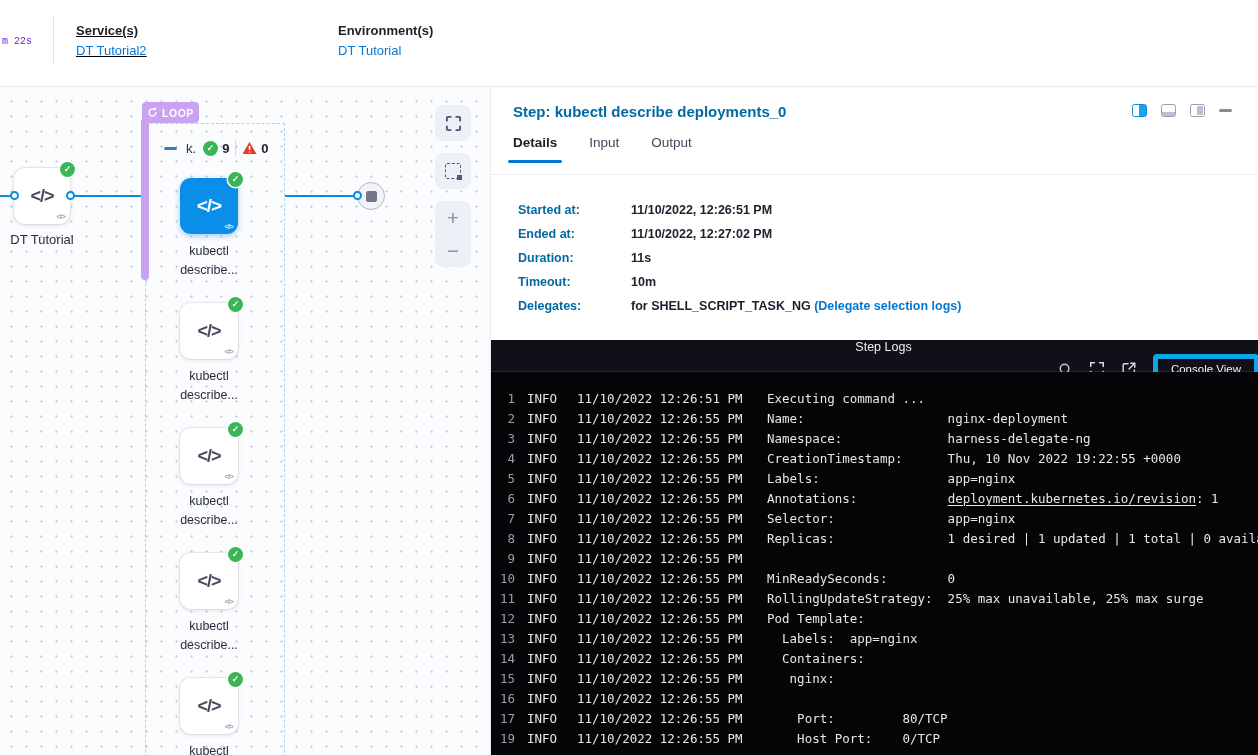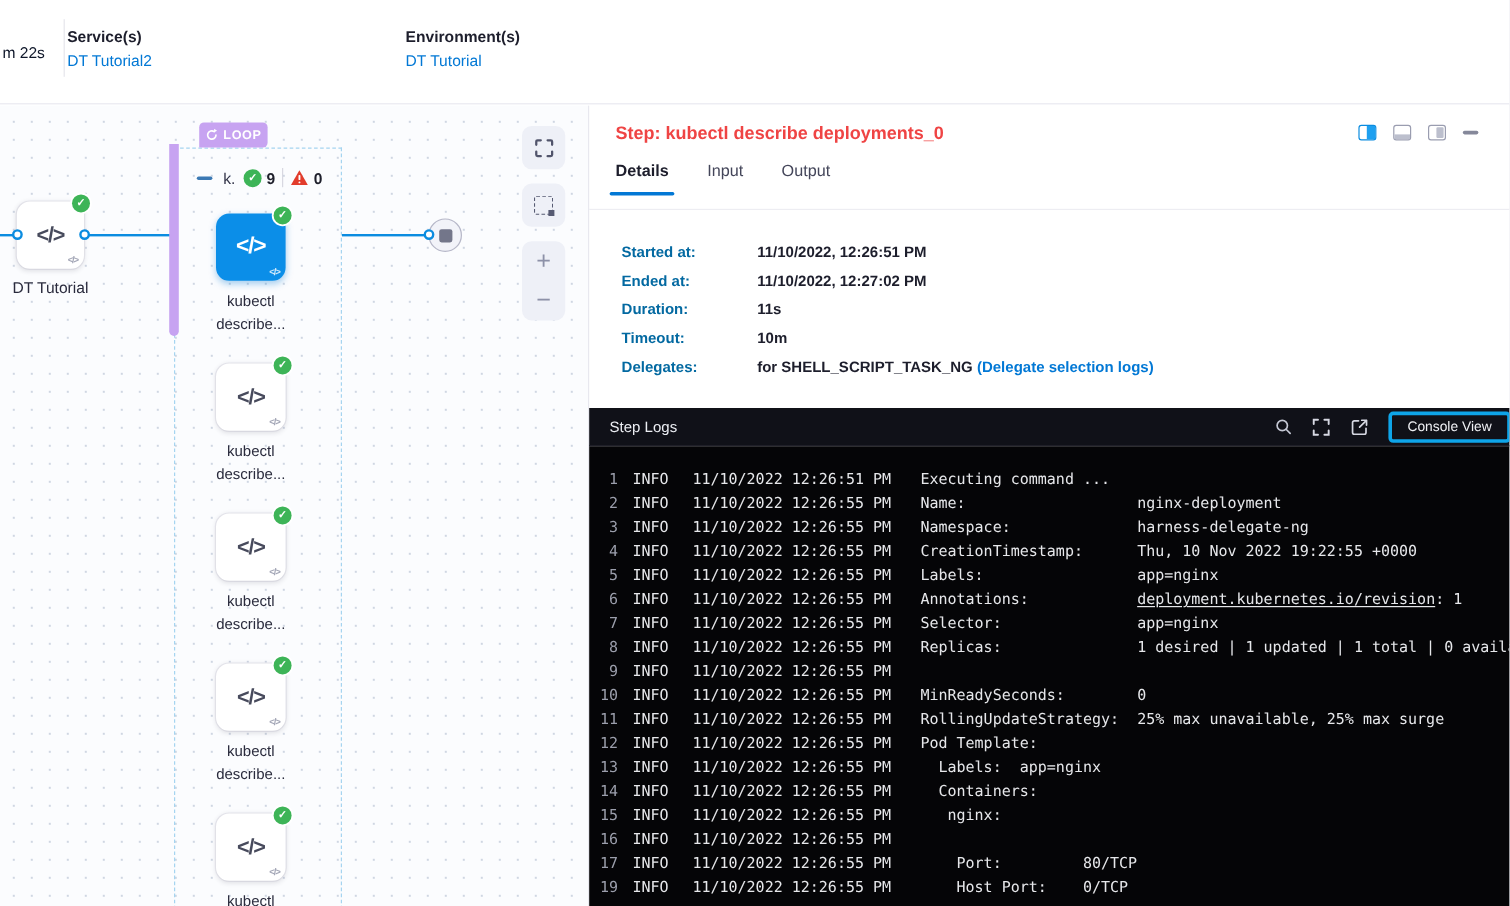--- a/index.html
+++ b/index.html
@@ -4,47 +4,47 @@
 <style>
   * { margin:0; padding:0; box-sizing:border-box; }
   html,body { background:#e9eaee; }
   #app {
     position:relative; width:1258px; height:755px; overflow:hidden;
     background:#ffffff; font-family:"Liberation Sans", sans-serif;
     -webkit-font-smoothing:antialiased;
   }
   
   .topbar { position:absolute; left:0; top:0; width:1258px; height:87px; background:#fff; border-bottom:1px solid #e9e9f0; z-index:5; }
-  .topbar .duration { position:absolute; left:2px; top:36px; font-size:13px; color:#0f172a; }
+  .topbar .duration { position:absolute; left:2px; top:36px; font-size:10px; color:#6d28d9;font-family:Liberation Mono, monospace; }
   .topbar .vdiv { position:absolute; left:53px; top:16px; height:48px; width:1px; background:#e5e5ec; }
   .meta-block { position:absolute; top:23px; }
   .meta-block .lbl { font-size:13px; font-weight:700; color:#1d1e2c; }
   .meta-block .val { margin-top:5px; font-size:13px; color:#0278d5; cursor:pointer; }
-  #svc { left:56px; } #env { left:338px; }
+  #svc { left:76px;text-decoration:underline; } #env { left:338px; }
 
   
   .canvas {
     position:absolute; left:0; top:88px; width:490px; height:667px; overflow:hidden;
     background:#fbfcfe;
     background-image:radial-gradient(circle, #cfd6e2 1px, rgba(0,0,0,0) 1.2px);
     background-size:15px 15px; background-position:4px 6px;
   }
   .edge { position:absolute; height:2px; background:#0b8ce0; top:107px; }
   .conn-dot { position:absolute; width:9px; height:9px; border-radius:50%; background:#fff; border:2px solid #0b8ce0; top:103px; z-index:3; }
 
   .stage-node { position:absolute; left:14px; top:80px; width:56px; height:56px; background:#fff; border-radius:11px;
     box-shadow:0 1px 4px rgba(40,41,61,.14), 0 0 0 1px #ededf3; display:flex; align-items:center; justify-content:center; z-index:2; }
   .code-glyph { font-weight:700; font-size:18px; letter-spacing:-1px; color:#474a5c; }
   .sub-glyph { position:absolute; right:5px; bottom:3px; font-size:8px; font-weight:700; letter-spacing:-1px; color:#a3a6b6; }
   .check-badge { position:absolute; right:-5px; top:-6px; width:15px; height:15px; border-radius:50%; background:#3db457;
     color:#fff; font-size:9px; font-weight:700; line-height:15px; text-align:center; box-shadow:0 0 0 1.5px #fff; z-index:4; }
   .stage-label { position:absolute; left:-4px; top:144px; width:92px; text-align:center; font-size:13px; color:#2a2b3d; }
 
   .loop-badge { position:absolute; left:142px; top:14px; width:57px; height:21px; background:#c7a3f1; border-radius:4px 4px 4px 0;
-    color:#fff; font-size:10.5px; font-weight:700; letter-spacing:.5px; display:flex; align-items:center; justify-content:center; gap:4px; z-index:3;margin-left:24px; }
+    color:#fff; font-size:10.5px; font-weight:700; letter-spacing:.5px; display:flex; align-items:center; justify-content:center; gap:4px; z-index:3; }
   .loop-tail { position:absolute; left:141px; top:32px; width:8px; height:160px; background:#c7a3f1; border-radius:0 0 4px 4px; z-index:2; }
   .loop-box { position:absolute; left:145px; top:35px; width:140px; height:740px; border:1.2px dashed #a5d4f0; border-bottom:none; }
 
   .group-header { position:absolute; left:164px; top:51px; height:18px; display:flex; align-items:center; z-index:3; }
   .gh-minus { width:13px; height:3px; background:#3b79b4; border-radius:2px; margin-right:9px; cursor:pointer; }
   .gh-name { font-size:13px; color:#34364a; margin-right:7px; }
   .gh-count { font-size:13px; font-weight:700; color:#1e1f2b; margin:0 4px; }
   .gh-div { width:1px; height:16px; background:#d8d8e1; margin:0 6px 0 2px; }
   .warn-tri { width:15px; height:14px; display:block; }
 
@@ -60,21 +60,21 @@
   .end-node .sq { width:11px; height:11px; border-radius:2px; background:#73768a; }
 
   .ctl-btn { position:absolute; left:435px; width:36px; height:36px; border-radius:8px; background:#eef0f7; display:flex; align-items:center; justify-content:center; cursor:pointer; }
   .marquee-sq { width:16px; height:16px; border:1.6px dashed #565a72; border-radius:2px; position:relative; }
   .marquee-sq::after { content:""; position:absolute; right:-2px; bottom:-2px; width:5px; height:5px; background:#565a72; }
   .zoom-group { position:absolute; left:435px; top:113px; width:36px; height:66px; border-radius:8px; background:#eef0f7; }
   .zoom-group .z { height:33px; display:flex; align-items:center; justify-content:center; font-size:21px; color:#8d91a8; cursor:pointer; font-weight:400; }
 
   
   .panel { position:absolute; left:490px; top:88px; width:768px; height:667px; background:#fff; border-left:1px solid #e8e8ef; }
-  .panel-title { position:absolute; left:22px; top:15px; font-size:15px; font-weight:700; color:#ef4444; }
+  .panel-title { position:absolute; left:22px; top:15px; font-size:15px; font-weight:700; color:#0369a1; }
   .layout-icons { position:absolute; right:26px; top:16px; display:flex; align-items:center; gap:14px; }
   .li-ic { width:15px; height:13px; border:1.5px solid #9a9db0; border-radius:2.5px; position:relative; cursor:pointer; background:#fff; }
   .li-ic.active { border-color:#0b8ce0; }
   .li-ic.active .fill { position:absolute; top:0; bottom:0; right:0; width:55%; background:#1ea0f0; }
   .li-ic .fill-b { position:absolute; left:0; right:0; bottom:0; height:38%; background:#bcbfcd; }
   .li-ic .fill-r { position:absolute; top:1px; bottom:1px; right:1px; width:48%; background:#bcbfcd; border-radius:1px; }
   .li-minus { width:13px; height:2.5px; background:#85889a; border-radius:2px; cursor:pointer; }
 
   .tabs { position:absolute; left:22px; top:47px; display:flex; gap:32px; }
   .tab { font-size:13.5px; color:#44465a; padding-bottom:13px; cursor:pointer; position:relative; }
@@ -82,25 +82,25 @@
   .tab.active::after { content:""; position:absolute; left:-5px; right:-5px; bottom:0; height:3px; background:#0278d5; border-radius:2px; }
   .tabs-rule { position:absolute; left:0; top:86px; width:768px; height:1px; background:#ededf2; }
 
   .fields { position:absolute; left:27px; top:110px; }
   .field-row { display:flex; height:24px; align-items:center; }
   .field-label { width:113px; font-size:12.5px; font-weight:600; color:#0369a1; }
   .field-value { font-size:12.5px; font-weight:700; color:#1d1e2c; }
   .field-value a { color:#0278d5; text-decoration:none; font-weight:700; cursor:pointer; }
 
   .logs-header { position:absolute; left:0; top:252px; width:768px; height:32px; background:#101118; border-bottom:1px solid #23242d;
-    display:flex; align-items:center; color:#eceef3; }
+    display:flex; align-items:center; color:#eceef3;flex-direction:column; }
   .logs-title { margin-left:17px; font-size:12.5px; }
   .logs-actions { margin-left:auto; display:flex; align-items:center; gap:16px; padding-right:0; }
   .log-ic { display:flex; cursor:pointer; }
-  .console-btn { border:3px solid #0ea5e9; border-radius:4px; color:#f0f1f5; font-size:11.5px; padding:4px 13px; white-space:nowrap; cursor:pointer; background:transparent; }
+  .console-btn { border:5px solid #0ea5e9; border-radius:4px; color:#f0f1f5; font-size:11.5px; padding:4px 13px; white-space:nowrap; cursor:pointer; background:transparent; }
 
   .logs-body { position:absolute; left:0; top:284px; width:768px; height:383px; background:#050507; overflow:hidden;
     font-family:"DejaVu Sans Mono", monospace; font-size:12.5px; line-height:20px; padding-top:17px; }
   .log-row { display:flex; white-space:pre; }
   .log-ln { width:24px; margin-right:12px; text-align:right; color:#9b9eab; flex:none; }
   .log-lvl { width:38px; margin-right:12px; color:#e6e7ea; flex:none; }
   .log-tm { width:172px; margin-right:18px; color:#e6e7ea; flex:none; }
   .log-msg { color:#e6e7ea; }
   .log-msg u { text-underline-offset:2px;margin-top:16px; }
 </style>

